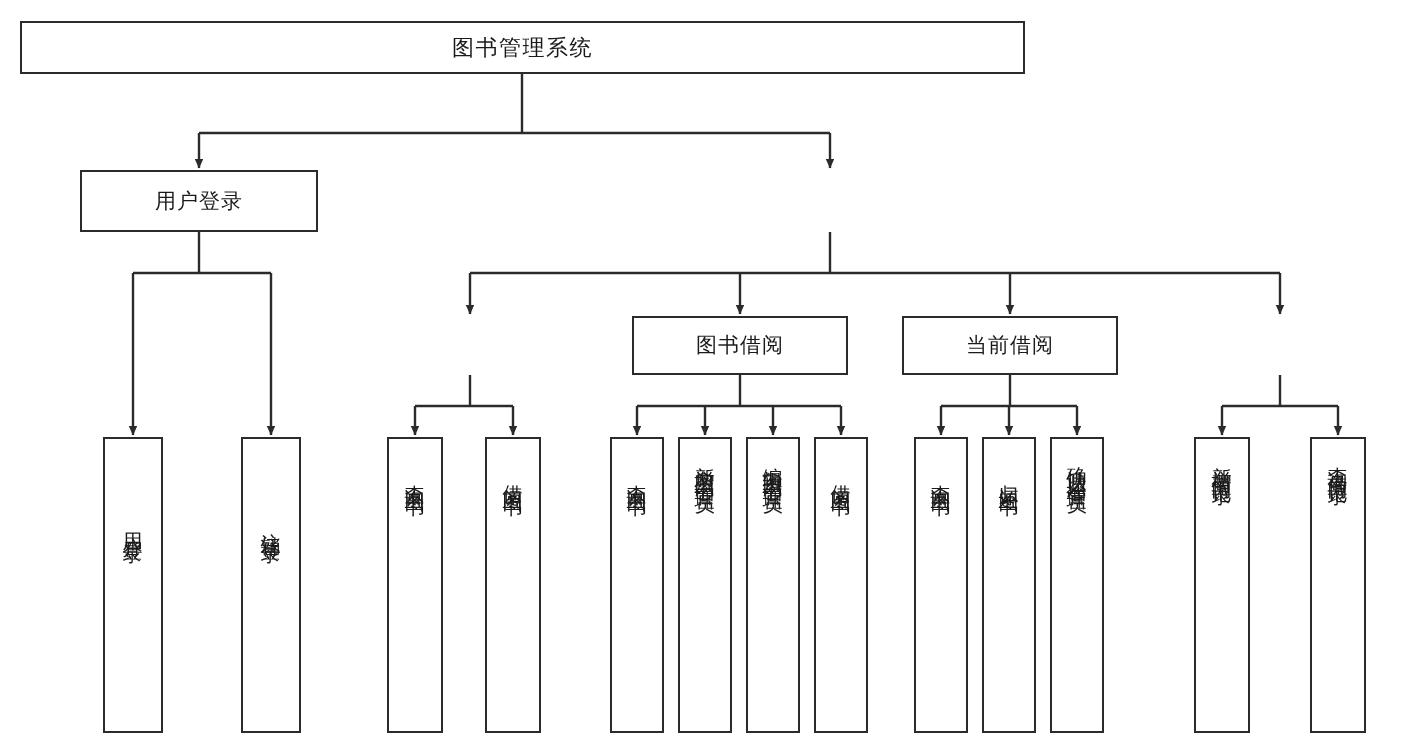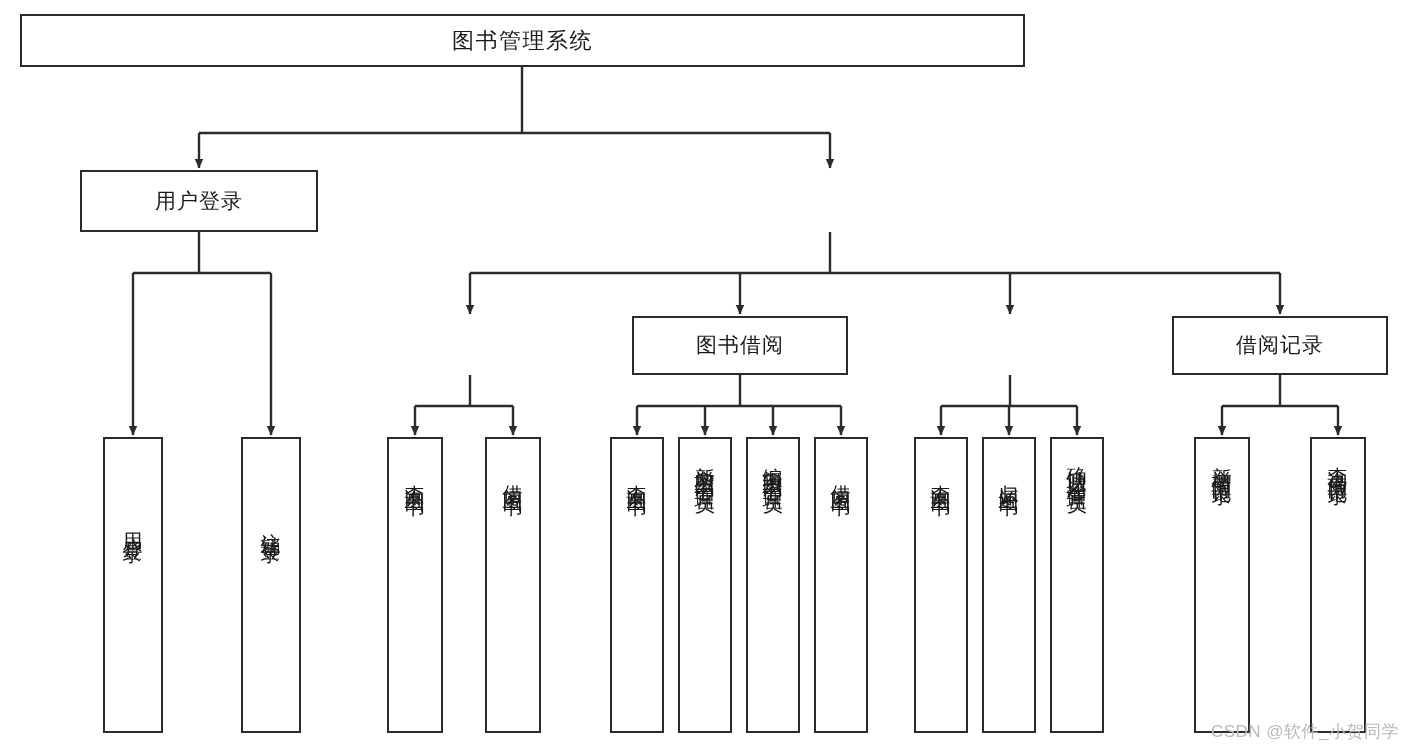--- a/index.html
+++ b/index.html
@@ -123,33 +123,33 @@
       <path d="M1009,406 L1009,435" marker-end="url(#arrow)"></path>
       <path d="M1077,406 L1077,435" marker-end="url(#arrow)"></path>
 
       <path d="M1280,375 L1280,406"></path>
       <path d="M1222,406 L1338,406"></path>
       <path d="M1222,406 L1222,435" marker-end="url(#arrow)"></path>
       <path d="M1338,406 L1338,435" marker-end="url(#arrow)"></path>
     </g>
   </svg>
 
-  <div class="node h" id="node-root" style="left:20px; top:14px; width:1005px; height:53px;">
+  <div class="node h" id="node-root" style="left:20px; top:21px; width:1005px; height:53px;">
     <span class="lbl">图书管理系统</span>
   </div>
 
   <div class="node h" style="left:80px; top:170px; width:238px; height:62px;">
     <span class="lbl">用户登录</span>
   </div>
 
   <div class="node h" style="left:632px; top:316px; width:216px; height:59px;">
     <span class="lbl">图书借阅</span>
   </div>
-  <div class="node h" style="left:1172px; top:316px; width:216px; height:59px;">
-    <span class="lbl">借阅记录</span>
+  <div class="node h" style="left:902px; top:316px; width:216px; height:59px;">
+    <span class="lbl">当前借阅</span>
   </div>
 
   <div class="node v pushdown" style="left:103px; top:437px; width:60px; height:296px;">
     <span class="lbl">用户登录</span>
   </div>
   <div class="node v pushdown" style="left:241px; top:437px; width:60px; height:296px;">
     <span class="lbl">注销登录</span>
   </div>
 
   <div class="node v pushdown2" style="left:387px; top:437px; width:56px; height:296px;">
@@ -182,14 +182,13 @@
     <span class="lbl">确认归还（管理员）</span>
   </div>
 
   <div class="node v pushdown3" style="left:1194px; top:437px; width:56px; height:296px;">
     <span class="lbl">新增借阅记录</span>
   </div>
   <div class="node v pushdown3" style="left:1310px; top:437px; width:56px; height:296px;">
     <span class="lbl">查询借阅记录</span>
   </div>
 
-  <div class="watermark">CSDN @软件_小贺同学</div>
 </div>
 
 </body></html>

